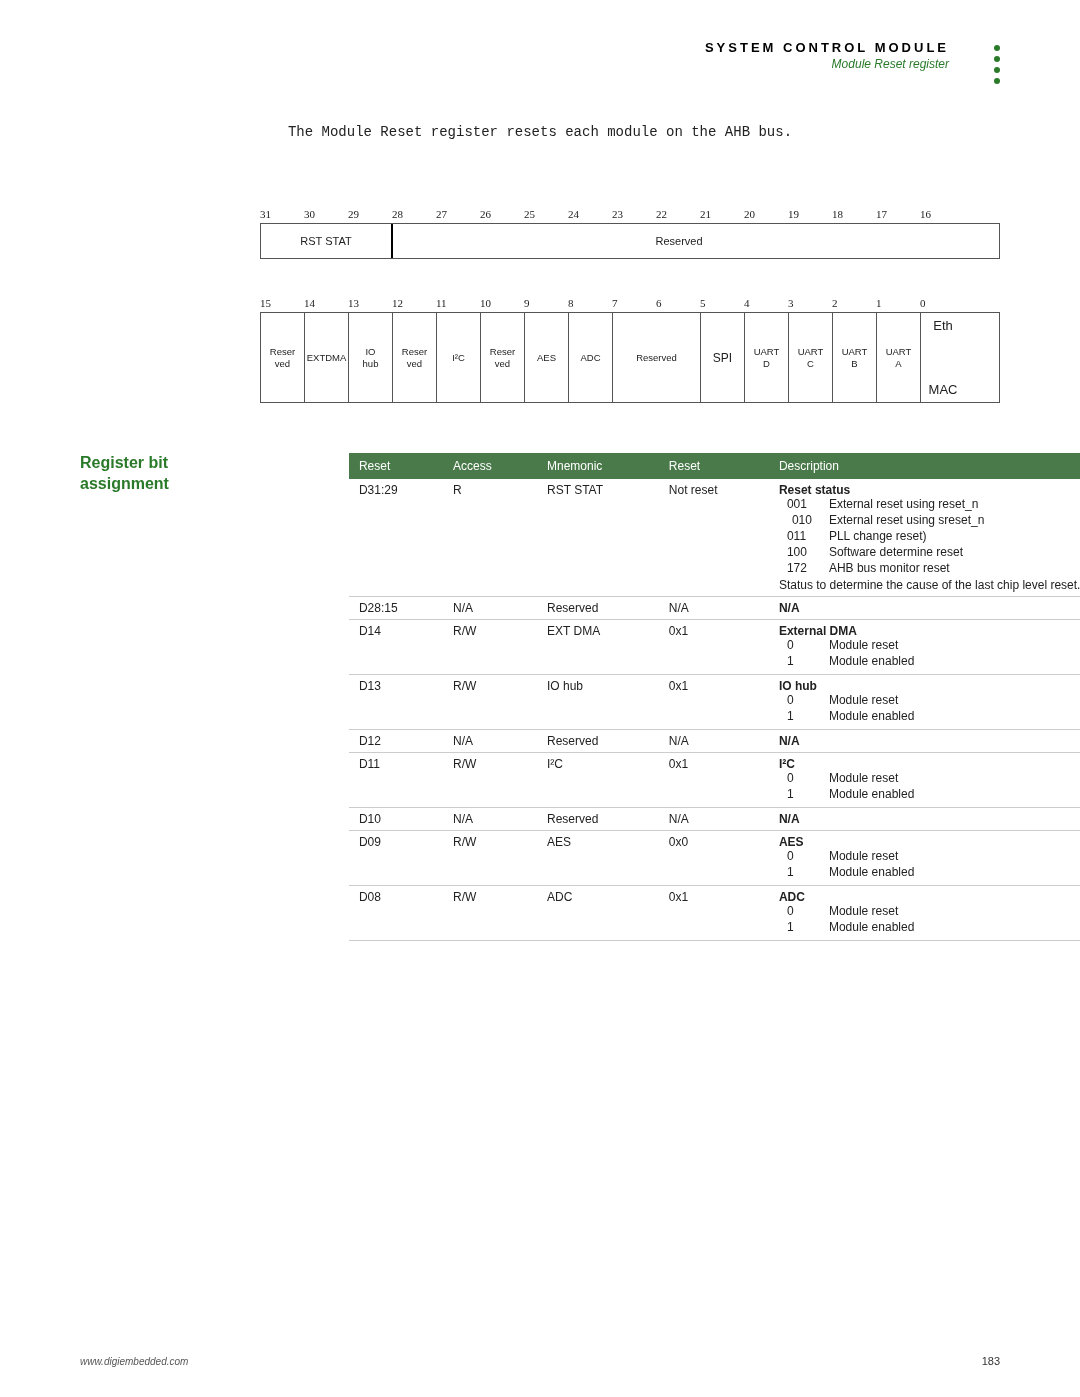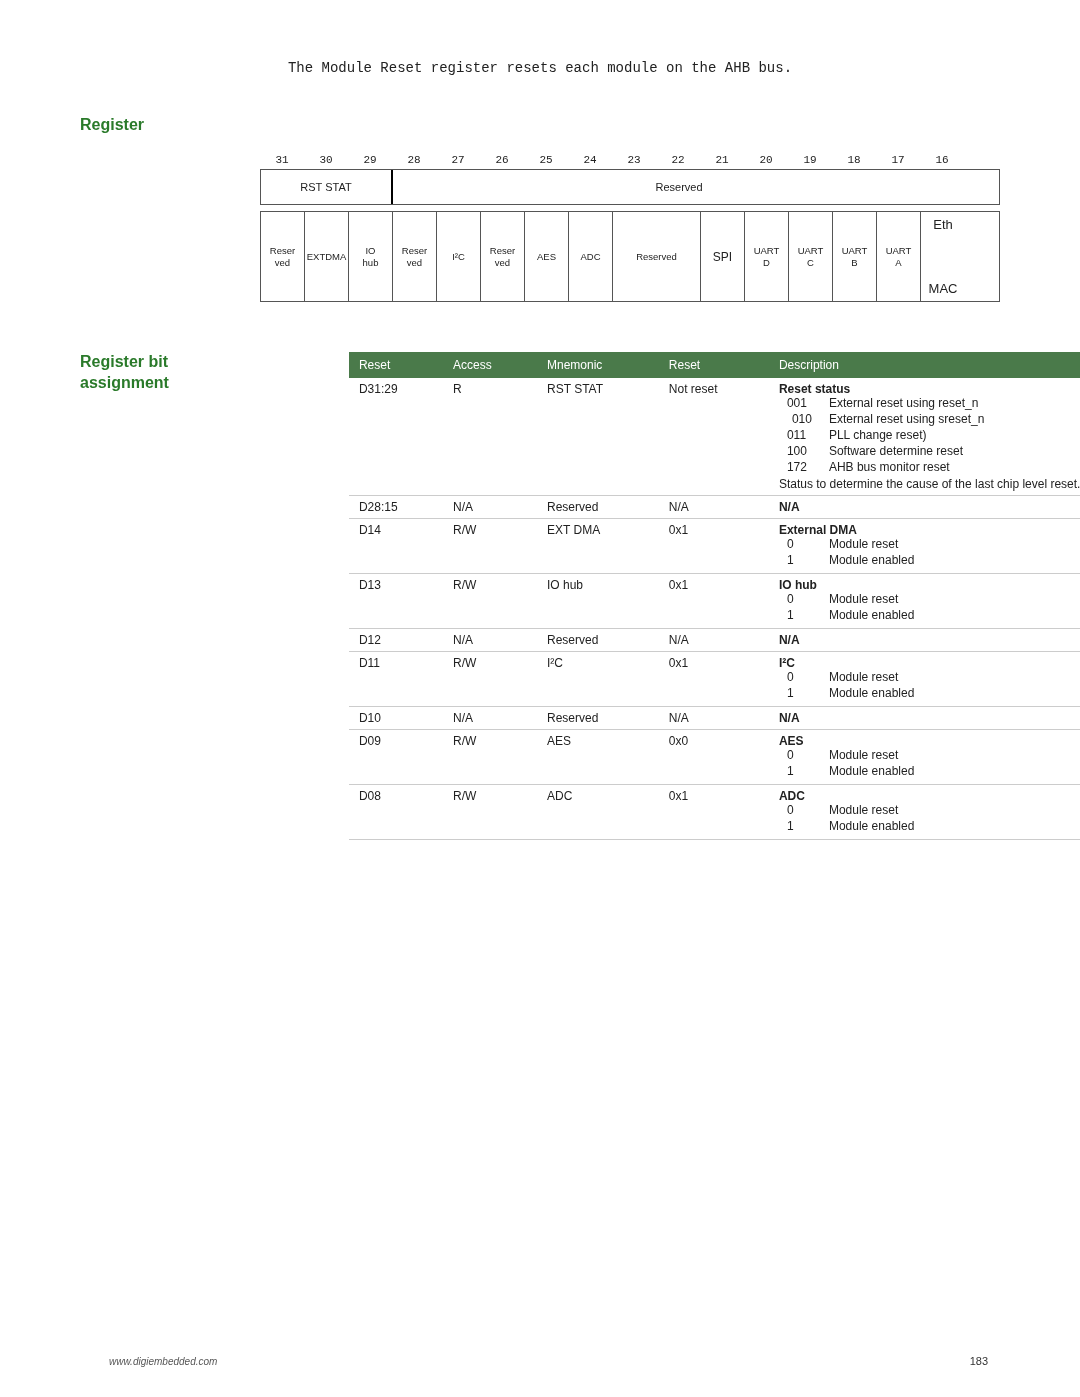--- a/index.html
+++ b/index.html
@@ -136,25 +136,24 @@
       display: flex;
       gap: 15px;
       margin-bottom: 2px;
     }
 
     
     .footer {
       position: absolute;
       bottom: 30px;
       left: 80px;
-      right: 92px;
+      right: 80px;
       display: flex;
       justify-content: space-between;
       align-items: center;
-      margin-left: 29px;
     }
 
     .footer-url {
       font-family: Arial, sans-serif;
       font-size: 10px;
       color: #555;
       font-style: italic;
     }
 
     .footer-page {
@@ -168,22 +167,23 @@
       margin-left: 180px;
     }
 
     .reg-header-nums {
       display: flex;
       margin-bottom: 3px;
     }
 
     .rhn {
       font-size: 11px;
-      font-family: Liberation Mono, monospace;
-      text-align: center;
+      font-family: Liberation Serif, serif;
+      text-align: left;
+      margin-top: 28px;
     }
 
     .reg-cells-row {
       display: flex;
       border: 1px solid #555;
     }
 
     .rc {
       border-right: 1px solid #555;
       text-align: center;
@@ -202,25 +202,38 @@
 
     .rc-thick-right {
       border-right: 2px solid #000;
     }
   </style>
 </head>
 <body>
 
 <div class="page">
 
+  <div class="header">
+    <div class="header-right-container">
+      <div class="header-right">
+        <div class="header-title">SYSTEM CONTROL MODULE</div>
+        <div class="header-subtitle">Module Reset register</div>
+      </div>
+      <div class="header-dots">
+        <div class="dot"></div>
+        <div class="dot"></div>
+        <div class="dot"></div>
+        <div class="dot"></div>
+      </div>
+    </div>
+  </div>
 
   <div class="intro-text">The Module Reset register resets each module on the AHB bus.</div>
 
   <div class="register-section">
-    <div class="section-title">Register</div>
 
     <div class="reg-visual">
 
       <div class="reg-header-nums">
         <div class="rhn" style="width:44px">31</div>
         <div class="rhn" style="width:44px">30</div>
         <div class="rhn" style="width:44px">29</div>
         <div class="rhn" style="width:44px">28</div>
         <div class="rhn" style="width:44px">27</div>
         <div class="rhn" style="width:44px">26</div>
@@ -236,20 +249,38 @@
         <div class="rhn" style="width:44px">16</div>
       </div>
 
       <div class="reg-cells-row" style="margin-bottom: 6px;">
 
         <div class="rc rc-thick-right" style="width:132px; font-size:11px;">RST STAT</div>
 
         <div class="rc" style="width:572px; font-size:11px;">Reserved</div>
       </div>
 
+      <div class="reg-header-nums" style="margin-top:10px;">
+        <div class="rhn" style="width:44px">15</div>
+        <div class="rhn" style="width:44px">14</div>
+        <div class="rhn" style="width:44px">13</div>
+        <div class="rhn" style="width:44px">12</div>
+        <div class="rhn" style="width:44px">11</div>
+        <div class="rhn" style="width:44px">10</div>
+        <div class="rhn" style="width:44px">9</div>
+        <div class="rhn" style="width:44px">8</div>
+        <div class="rhn" style="width:44px">7</div>
+        <div class="rhn" style="width:44px">6</div>
+        <div class="rhn" style="width:44px">5</div>
+        <div class="rhn" style="width:44px">4</div>
+        <div class="rhn" style="width:44px">3</div>
+        <div class="rhn" style="width:44px">2</div>
+        <div class="rhn" style="width:44px">1</div>
+        <div class="rhn" style="width:44px">0</div>
+      </div>
 
       <div class="reg-cells-row">
         <div class="rc" style="width:44px; font-size:9.5px; line-height:1.2; flex-direction:column;">
             <span>Reser</span>
             <span>ved</span>
           </div>
         <div class="rc" style="width:44px; font-size:9.5px; line-height:1.2; flex-direction:row;">
             <span>EXT</span>
             <span>DMA</span>
           </div>

